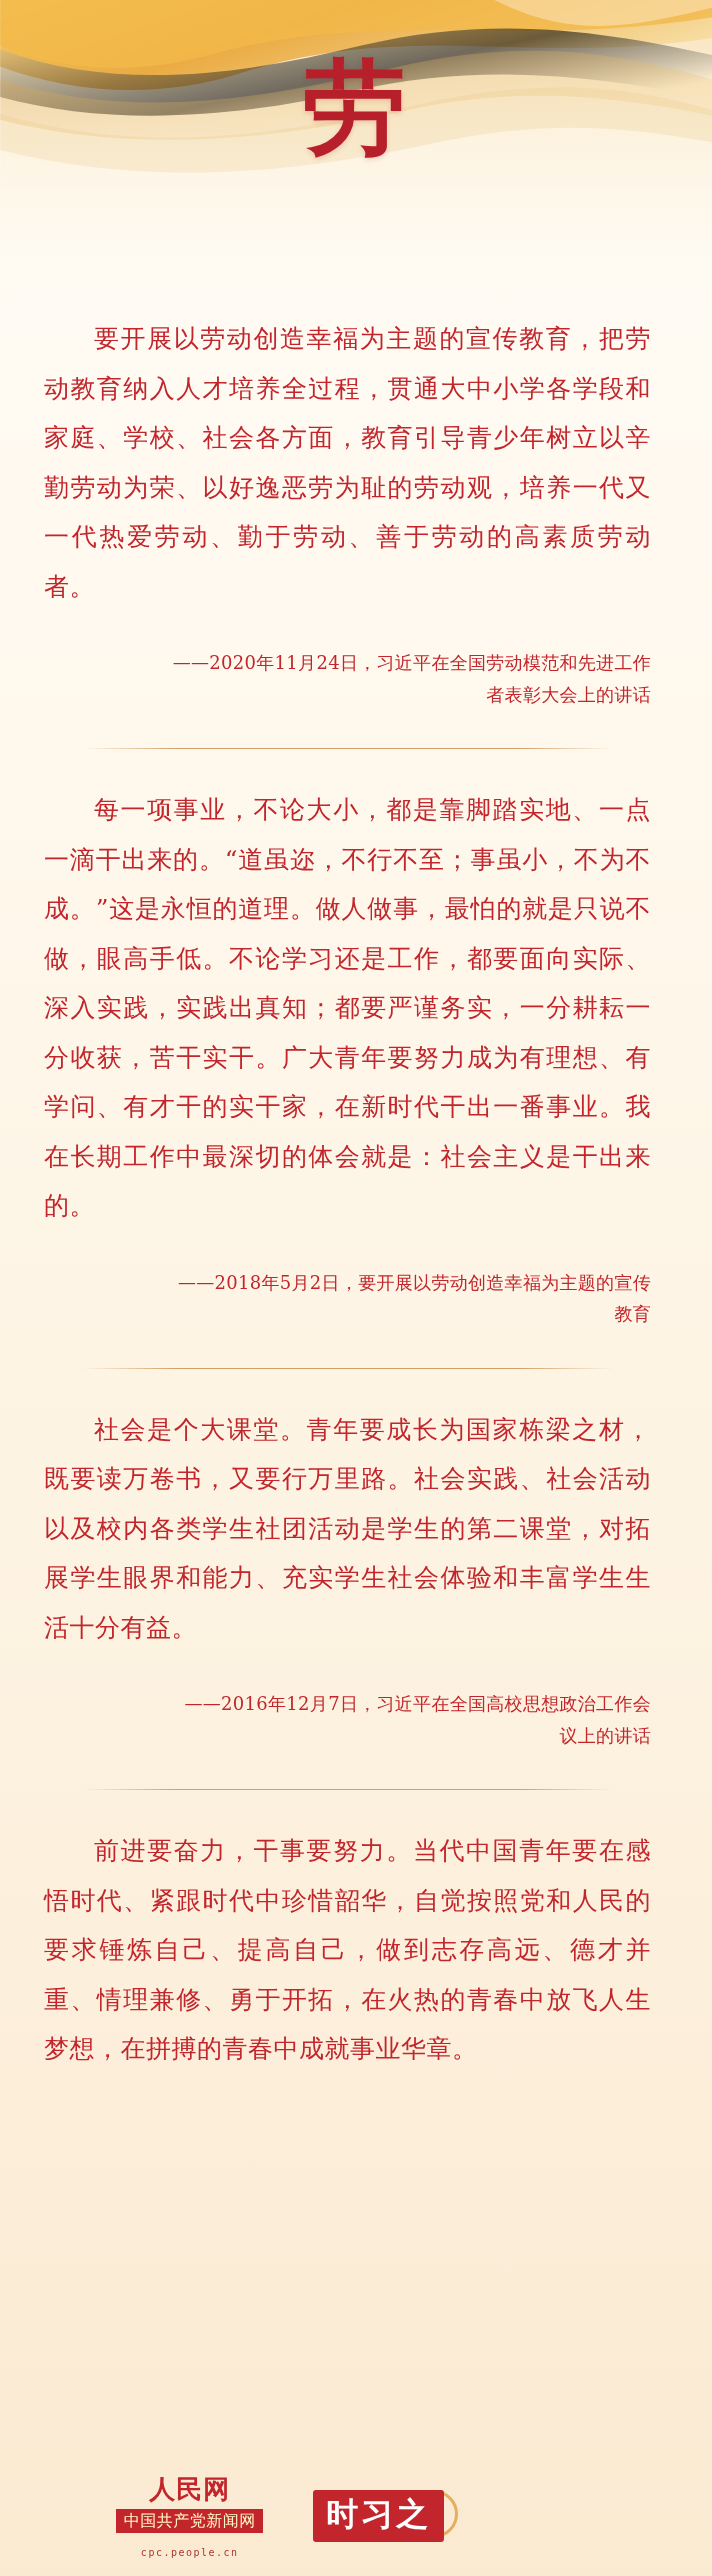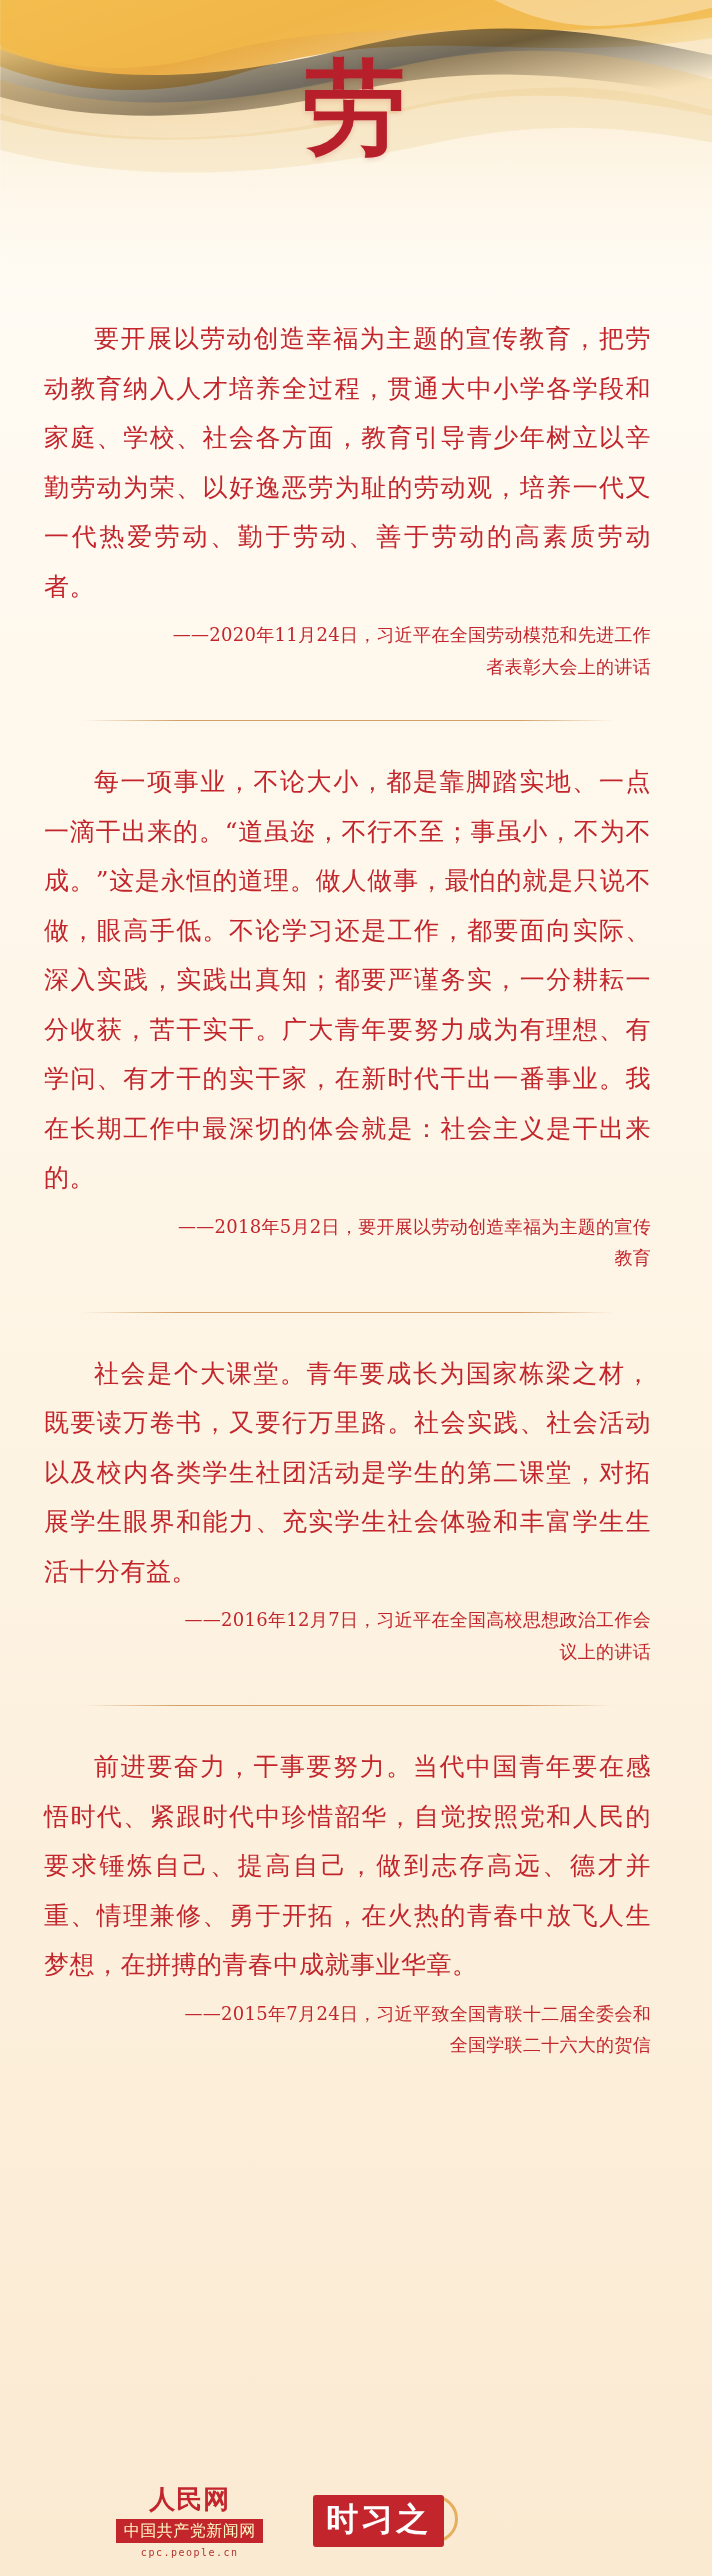--- a/index.html
+++ b/index.html
@@ -60,21 +60,21 @@
     font-size: 25px;
     line-height: 1.98;
     color: #c2262c;
     text-align: justify;
     text-justify: inter-ideograph;
     text-indent: 2em;
     margin: 0;
     letter-spacing: 0.5px;
   }
   .source {
-    margin-top: 8px;
+    margin-top: 36px;
     font-family: "DejaVu Serif", "Liberation Serif", serif;
     font-size: 18px;
     line-height: 1.75;
     color: #c2262c;
     text-align: right;
     padding-left: 124px;
     letter-spacing: 0.3px;
   }
   .divider {
     margin: 38px auto 36px auto;
@@ -112,21 +112,21 @@
     color: #fef9c3;
     background: #c2262c;
     padding: 1.9px 7.6px;
     margin-top: 2.9px;
     letter-spacing: 0.5px;
   }
   .logo-people .lp-url {
     font-size: 10px;
     color: #b0372f;
     letter-spacing: 1.5px;
-    margin-top: 4px;
+    margin-top: 14px;
     font-family: "DejaVu Sans Mono", "Liberation Mono", monospace;
   }
   .logo-shixi {
     position: relative;
     display: flex;
     align-items: center;
     padding: 3.8px 9.5px 3.8px 5.7px;
   }
   .logo-shixi .sx-text {
     font-family: "DejaVu Serif", "Liberation Serif", serif;
@@ -205,21 +205,20 @@
     <div class="divider"></div>
 
     <div class="block">
       <p class="quote">社会是个大课堂。青年要成长为国家栋梁之材，既要读万卷书，又要行万里路。社会实践、社会活动以及校内各类学生社团活动是学生的第二课堂，对拓展学生眼界和能力、充实学生社会体验和丰富学生生活十分有益。</p>
       <div class="source">——2016年12月7日，习近平在全国高校思想政治工作会议上的讲话</div>
     </div>
     <div class="divider"></div>
 
     <div class="block">
       <p class="quote">前进要奋力，干事要努力。当代中国青年要在感悟时代、紧跟时代中珍惜韶华，自觉按照党和人民的要求锤炼自己、提高自己，做到志存高远、德才并重、情理兼修、勇于开拓，在火热的青春中放飞人生梦想，在拼搏的青春中成就事业华章。</p>
-      <div class="source">——2015年7月24日，习近平致全国青联十二届全委会和全国学联二十六大的贺信</div>
     </div>
 
   </div>
 
   <div class="footer">
     <div class="logo-people">
       <div class="lp-main">人民网</div>
       <div class="lp-sub">中国共产党新闻网</div>
       <div class="lp-url">cpc.people.cn</div>
     </div>

